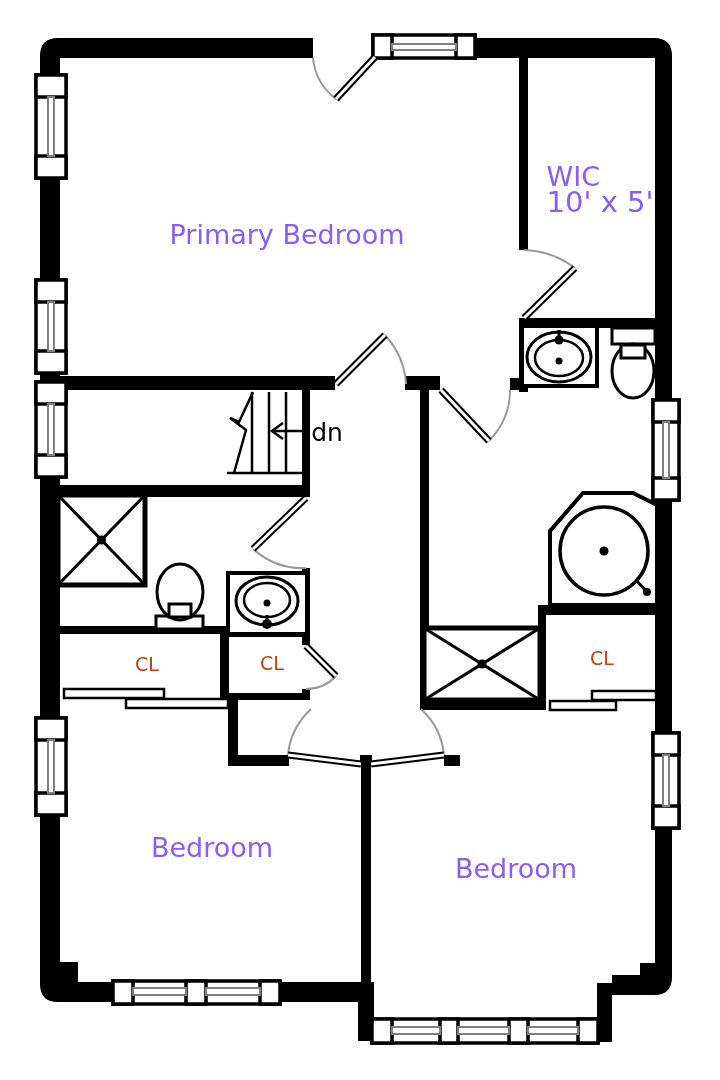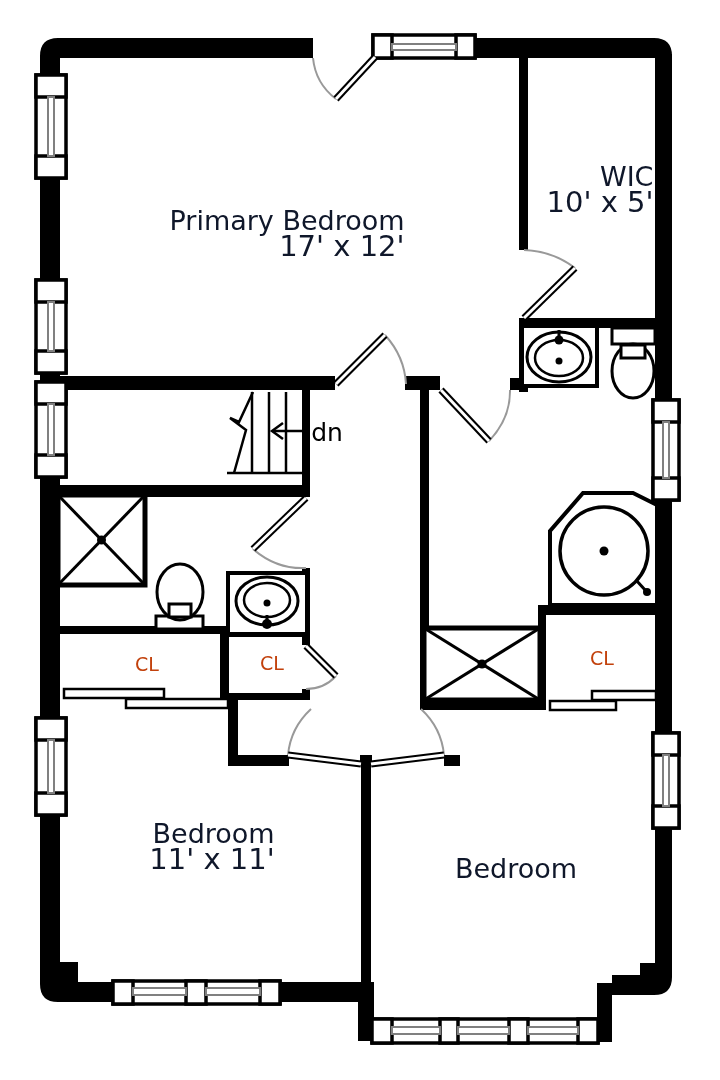--- a/index.html
+++ b/index.html
@@ -1,20 +1,20 @@
 <!DOCTYPE html>
 <html><head>
 <meta charset="utf-8">
 <style>
   html,body{margin:0;padding:0;background:#ffffff;}
   #stage{position:relative;width:720px;height:1080px;background:#ffffff;overflow:hidden;
          font-family:"DejaVu Sans",sans-serif;}
   #plan-svg{position:absolute;left:0;top:0;}
-  .room-label{position:absolute;transform:translate(-50%,-50%);text-align:right;
-              color:#0f172a;line-height:1.0;white-space:nowrap;}
+  .room-label{position:absolute;transform:translate(-50%,-50%);text-align:left;
+              color:#8b5cf6;line-height:1.0;white-space:nowrap;}
   .room-name{font-size:27px;}
   .room-dims{font-size:29px;margin-top:-2px;}
   .cl-label{position:absolute;transform:translate(-50%,-50%);font-size:19px;color:#c2410c;}
   .dn-label{position:absolute;transform:translate(-50%,-50%);font-size:25px;color:#000;}
 </style>
 </head>
 <body>
 
 <div id="stage">
 
@@ -265,31 +265,29 @@
   <g stroke="#000" fill="none">
     <rect x="424" y="628" width="116" height="72" stroke-width="5" fill="#fff"></rect>
     <line x1="424" y1="628" x2="540" y2="700" stroke-width="3"></line>
     <line x1="540" y1="628" x2="424" y2="700" stroke-width="3"></line>
     <circle cx="482" cy="664" r="4.5" fill="#000" stroke="none"></circle>
   </g>
 </svg>
 
   <div class="room-label" style="left:287px;top:234px;">
     <div class="room-name">Primary Bedroom</div>
-    <div class="room-dims">17' x 12'</div>
   </div>
 
   <div class="room-label" style="left:600px;top:190px;">
     <div class="room-name">WIC</div>
     <div class="room-dims">10' x 5'</div>
   </div>
 
   <div class="room-label" style="left:212px;top:847px;">
     <div class="room-name">Bedroom</div>
-    <div class="room-dims">11' x 11'</div>
   </div>
 
   <div class="room-label" style="left:516px;top:868px;">
     <div class="room-name">Bedroom</div>
   </div>
 
   <div class="cl-label" style="left:147px;top:664px;">CL</div>
   <div class="cl-label" style="left:272px;top:663px;">CL</div>
   <div class="cl-label" style="left:602px;top:658px;">CL</div>
 

